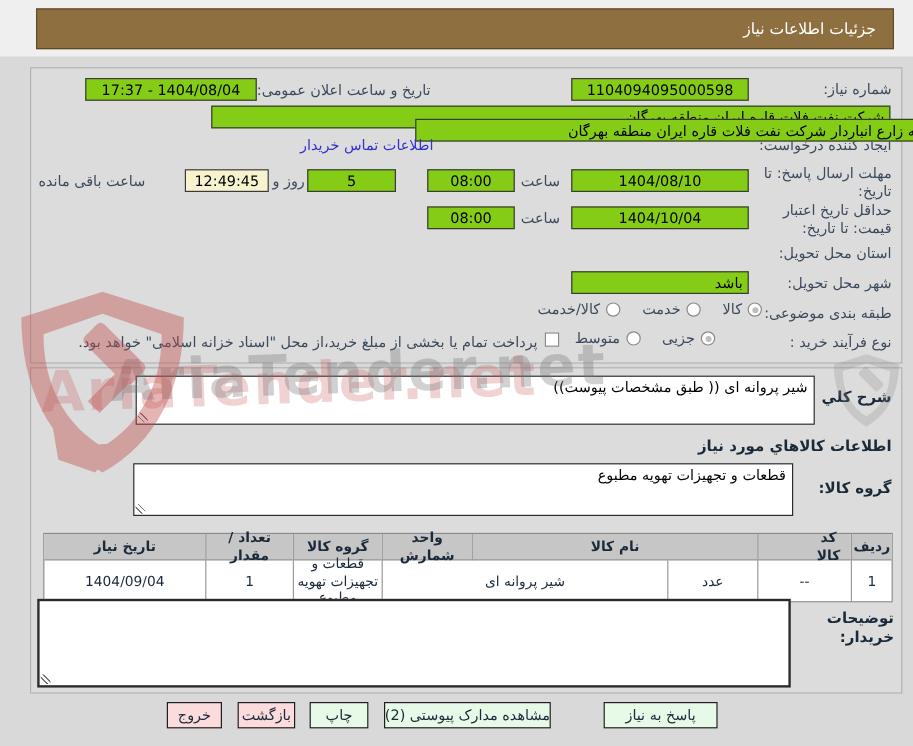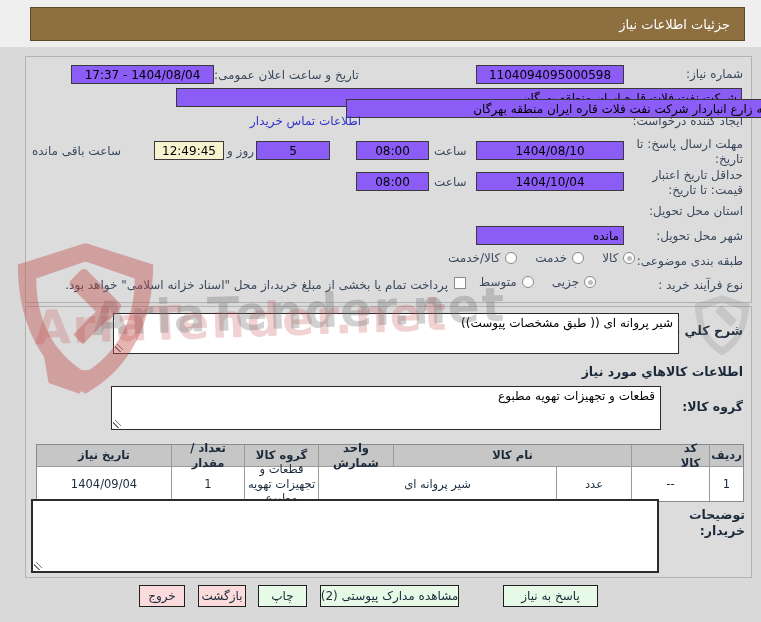--- a/index.html
+++ b/index.html
@@ -11,21 +11,21 @@
   .titlebar{
     position:absolute;left:30px;top:7px;width:715px;height:34px;
     background:#8e6f40;border:1px solid #5f4a28;color:#ffffff;
     display:flex;align-items:center;padding:0 14px;font-size:13px;box-sizing:border-box;
   }
   .panel{position:absolute;background:#dcdcdc;border:1px solid #b2b2b2;box-sizing:border-box;}
   .lbl{position:absolute;color:#3c4a5d;font-size:12px;white-space:nowrap;line-height:1.2;}
   .wlbl{position:absolute;color:#3c4a5d;font-size:12px;line-height:1.25;text-align:right;white-space:normal;}
   .blbl{position:absolute;color:#1b2a3a;font-size:12.5px;font-weight:bold;white-space:nowrap;}
   .inp{
-    position:absolute;background:#8b5cf6;border:1px solid #3a3a3a;box-sizing:border-box;
+    position:absolute;background:#84cc16;border:1px solid #3a3a3a;box-sizing:border-box;
     font-size:12px;color:#000;display:flex;align-items:center;overflow:hidden;white-space:nowrap;
   }
   .inp.center{justify-content:center;}
   .inp.rpad{padding-right:4px;}
   .tarea{
     position:absolute;background:#ffffff;border:1px solid #2b2b2b;box-sizing:border-box;
     font-size:12px;color:#000;padding:2px 5px;text-align:right;overflow:hidden;line-height:1.3;
   }
   .grip{
     position:absolute;left:1px;bottom:1px;width:8px;height:8px;
@@ -91,21 +91,21 @@
     <div class="lbl" style="left:6px;top:87px;">ساعت باقی مانده</div>
 
     <div class="wlbl" style="right:8px;top:111px;width:122px;">حداقل تاریخ اعتبار قیمت: تا تاریخ:</div>
     <div class="inp center" style="left:450px;top:115px;width:148px;height:19px;">1404/10/04</div>
     <div class="lbl" style="left:408px;top:118px;">ساعت</div>
     <div class="inp center" style="left:330px;top:115px;width:73px;height:19px;">08:00</div>
 
     <div class="lbl" style="right:8px;top:147px;">استان محل تحویل:</div>
 
     <div class="lbl" style="right:8px;top:172px;">شهر محل تحویل:</div>
-    <div class="inp rpad" style="left:450px;top:169px;width:148px;height:19px;">مانده</div>
+    <div class="inp rpad" style="left:450px;top:169px;width:148px;height:19px;">باشد</div>
 
     <div class="lbl" style="right:8px;top:197px;">طبقه بندی موضوعی:</div>
     <div class="optrow" style="left:422px;top:194px;">
       <span class="opt">
         <span class="radio sel"></span>
         <span>کالا</span>
       </span>
       <span class="opt">
         <span class="radio"></span>
         <span>خدمت</span>

